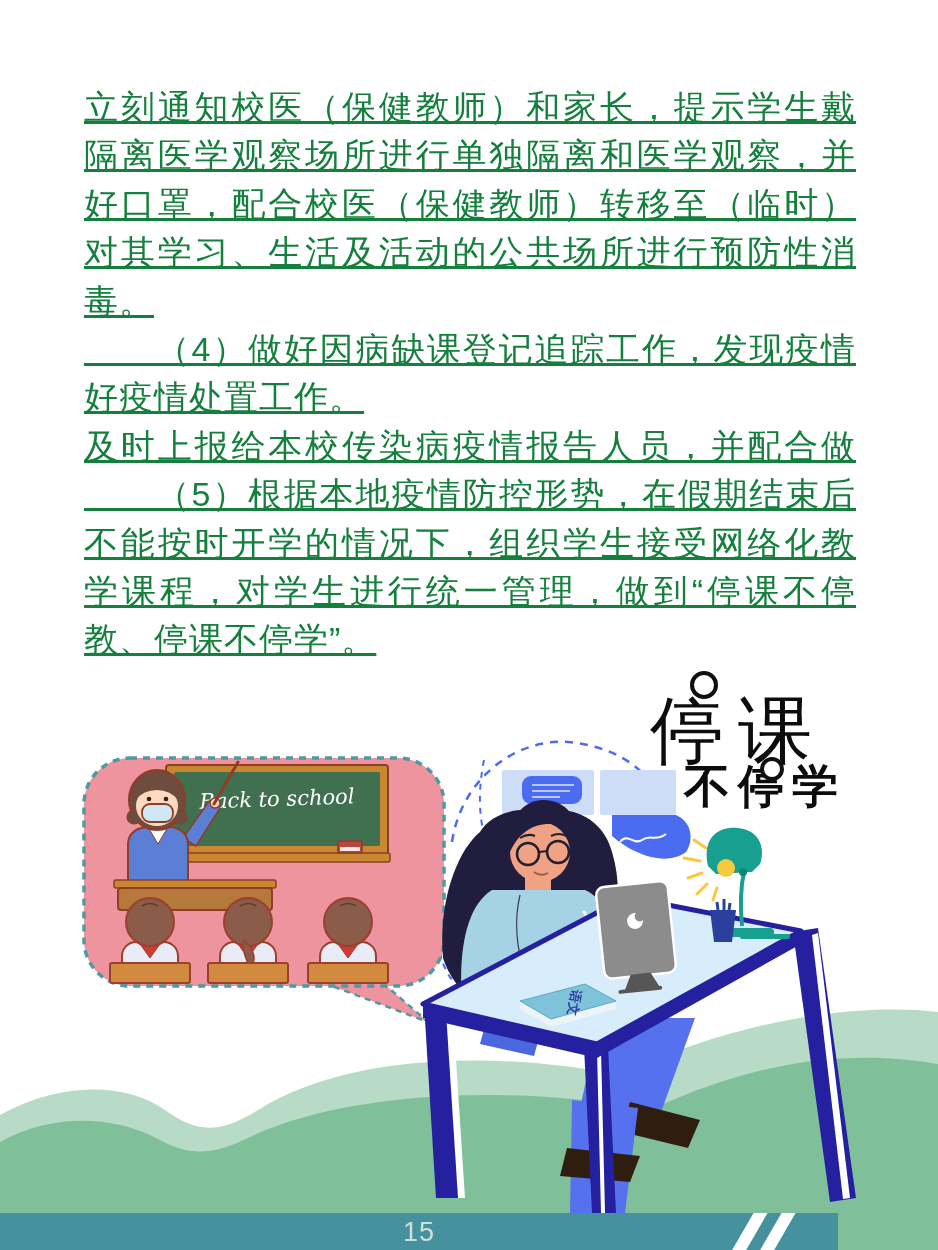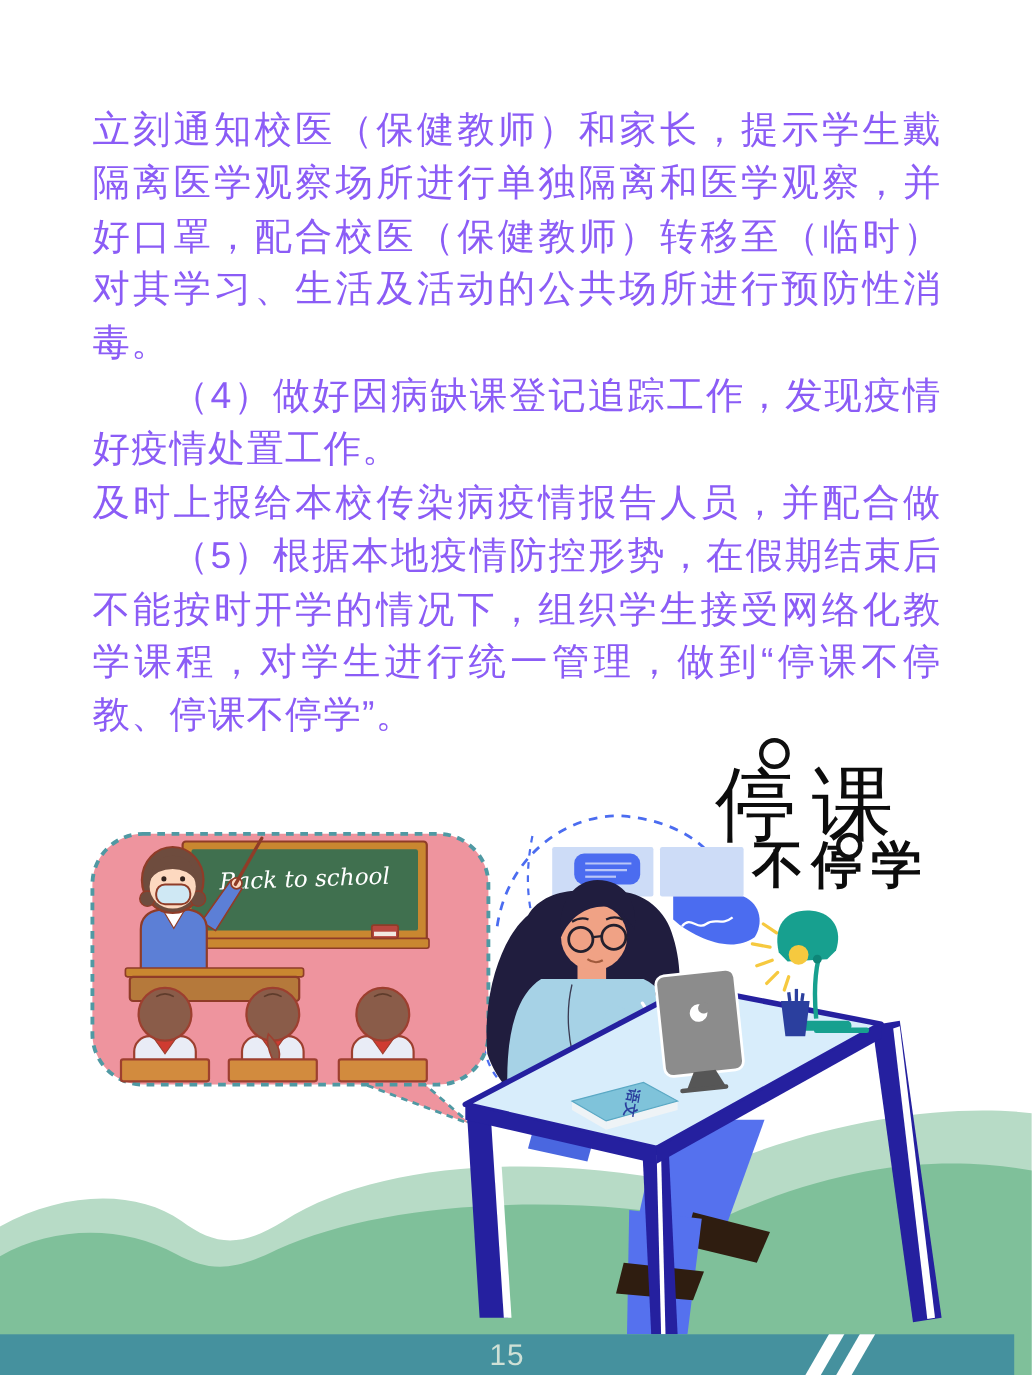--- a/index.html
+++ b/index.html
@@ -3,22 +3,23 @@
 <meta charset="utf-8">
 <style>
   html,body{margin:0;padding:0;}
   body{
     width:938px;height:1250px;position:relative;overflow:hidden;
     background:#ffffff;
     font-family:"Liberation Sans","DejaVu Sans",sans-serif;
   }
   
   .text-block{
-    position:absolute;left:84px;top:94px;width:772px;
-    color:#8b5cf6;
+    position:absolute;left:84px;top:83px;width:772px;
+    color:#15803d;
+    text-decoration:underline;
   }
   .tl{
     font-size:34px;line-height:48.4px;height:48.4px;
     text-align:justify;text-align-last:justify;
     letter-spacing:1px;white-space:nowrap;
   }
   .tl.end{text-align-last:left;}
   
   .slogan1{
     position:absolute;left:650px;top:682px;z-index:2;
@@ -31,21 +32,21 @@
   .ring{
     position:absolute;z-index:3;background:#ffffff;
     border:4px solid #101010;border-radius:50%;
   }
   .ring1{left:690px;top:671px;width:20px;height:20px;}
   .ring2{left:760px;top:757px;width:16px;height:16px;}
   
   .illo{position:absolute;left:0;top:655px;z-index:1;}
   
   .footer{
-    position:absolute;left:0;top:1213px;width:922px;height:37px;
+    position:absolute;left:0;top:1213px;width:838px;height:37px;
     background:#45919e;z-index:5;overflow:hidden;
   }
   .pagenum{
     position:absolute;left:50%;top:4px;transform:translateX(-50%);
     color:#cfe0d6;font-size:27px;letter-spacing:1px;
   }
   .slash{
     position:absolute;top:-4px;width:14px;height:48px;
     background:#ffffff;transform:skewX(-30deg);
   }

